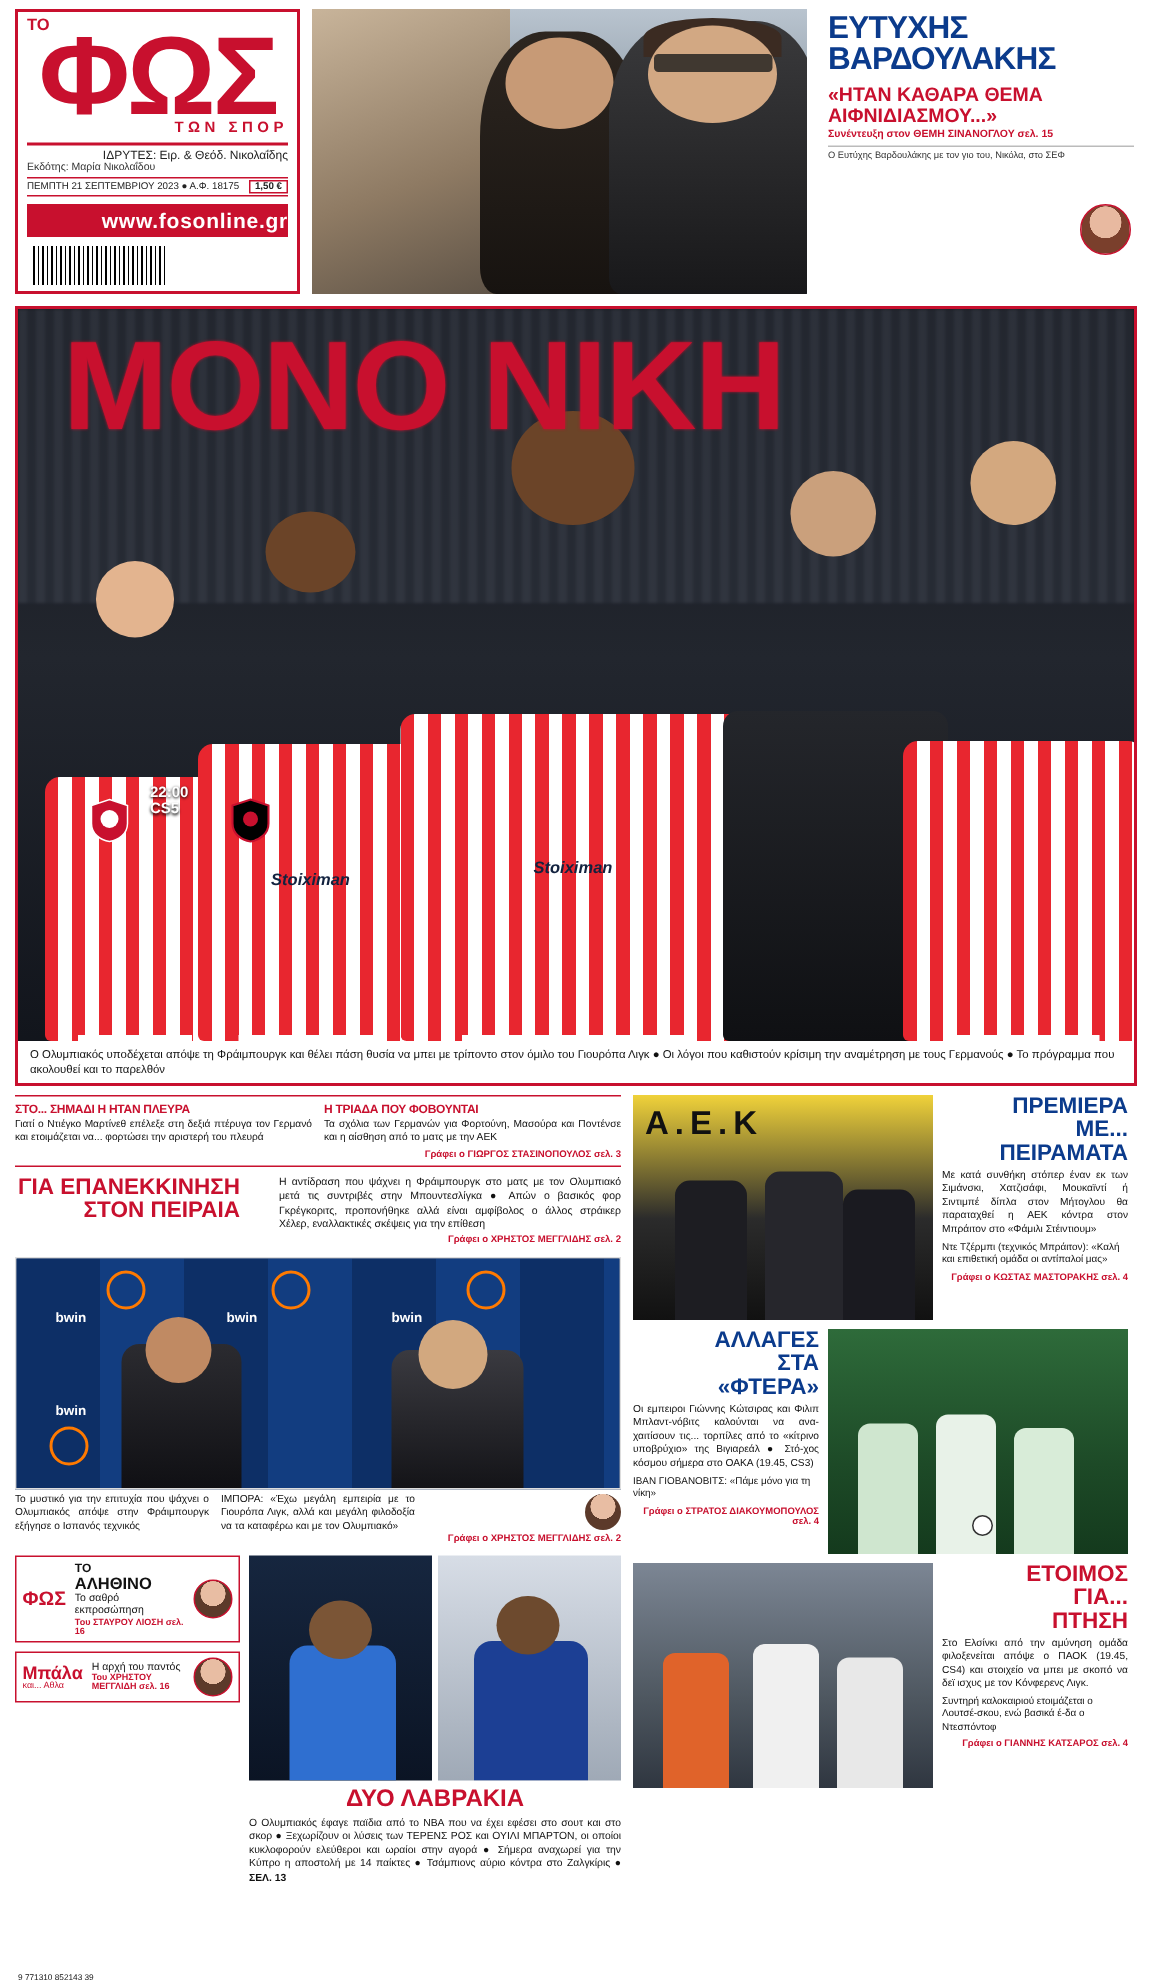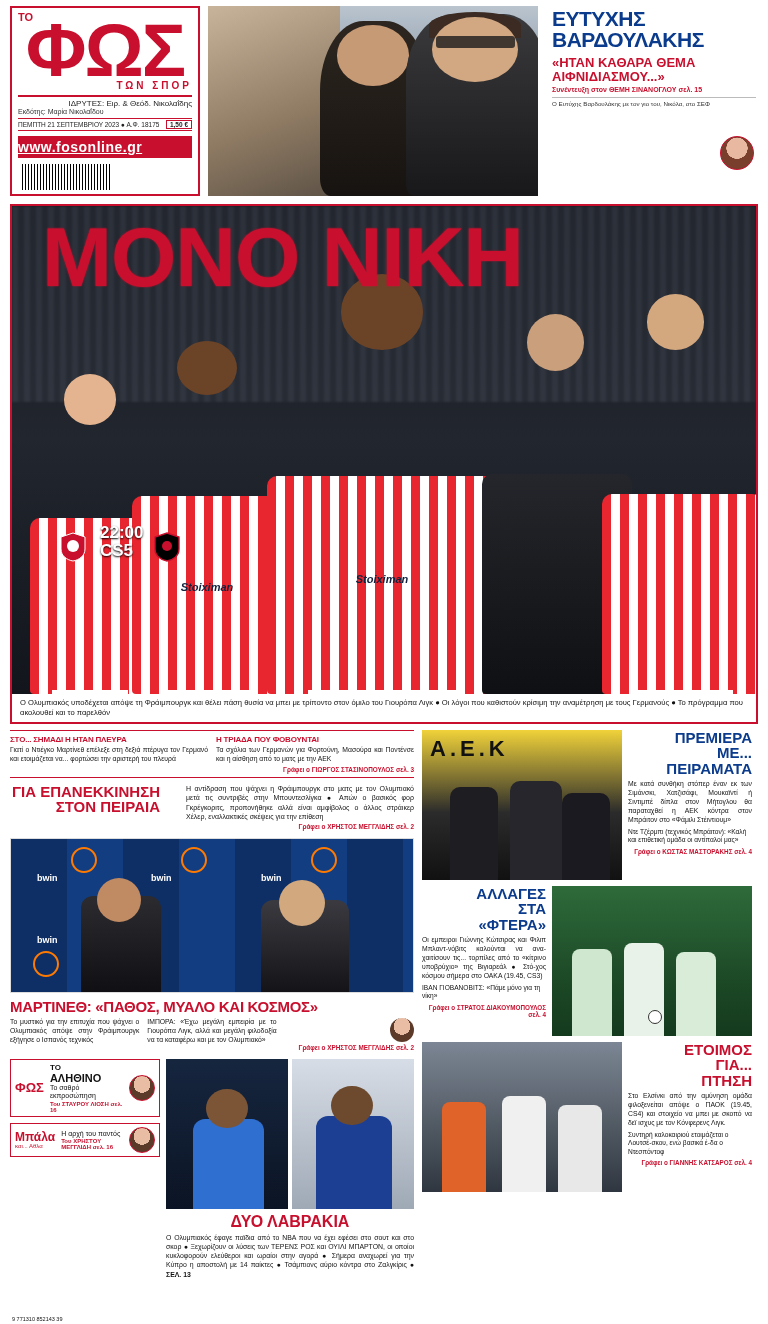--- a/index.html
+++ b/index.html
@@ -18,21 +18,21 @@
   .masthead { display:flex; gap:8px; height:190px; }
   .logo-box { width:190px; border:2px solid #c8102e; position:relative; background:#fff; padding:4px 6px; }
   .logo-to { font-size:11px; font-weight:bold; color:#c8102e; line-height:1; }
   .logo-fos { font-size:74px; font-weight:bold; color:#c8102e; line-height:0.8; letter-spacing:-2px; text-align:center; margin-top:-2px;}
   .logo-sub { font-size:10px; font-weight:bold; color:#c8102e; text-align:right; letter-spacing:3px; }
   .logo-rule { border-top:2px solid #c8102e; margin:4px 0 2px; }
   .logo-founders { font-size:8px; font-weight:normal; color:#222;text-align:right; }
   .logo-pub { font-size:7px; color:#333; }
   .logo-dateline { display:flex; justify-content:space-between; align-items:center; font-size:6.5px; color:#222; border-top:1px solid #c8102e; border-bottom:1px solid #c8102e; margin-top:3px; padding:1px 0;}
   .price-box { border:1px solid #c8102e; padding:0 3px; font-weight:bold; }
-  .logo-site { background:#c8102e; color:#fff; text-align:left; font-size:14px; font-weight:bold; margin-top:5px; padding:3px 0; letter-spacing:0.5px;text-decoration:underline;}
+  .logo-site { background:#c8102e; color:#fff; text-align:right; font-size:14px; font-weight:bold; margin-top:5px; padding:3px 0; letter-spacing:0.5px;}
 
   .top-photo { width:330px; background:#2a2a2a; position:relative; overflow:hidden; }
   .tp-sky { position:absolute; inset:0; background:linear-gradient(180deg,#b9c4cf 0%,#8d9aa6 40%,#6d7a86 100%); }
   .tp-crowd { position:absolute; left:0; top:0; width:40%; height:100%; background:linear-gradient(160deg,#c8b49a,#8e7a63 60%,#5d5246); }
   .tp-man1 { position:absolute; left:34%; top:8%; width:33%; height:92%; background:linear-gradient(180deg,#2d2620 0%,#171310 100%); border-radius:40% 40% 10% 10%; }
   .tp-face1 { position:absolute; left:39%; top:10%; width:22%; height:32%; background:#c79a76; border-radius:50%; }
   .tp-man2 { position:absolute; left:60%; top:4%; width:42%; height:96%; background:linear-gradient(180deg,#3a3a3c 0%,#18181a 100%); border-radius:35% 30% 6% 6%; }
   .tp-face2 { position:absolute; left:68%; top:6%; width:26%; height:34%; background:#d2a883; border-radius:50%; }
   .tp-hair2 { position:absolute; left:67%; top:3%; width:28%; height:14%; background:#3b2b22; border-radius:50% 50% 0 0; }
   .tp-glass { position:absolute; left:69%; top:16%; width:24%; height:6%; background:#1c1c1c; border-radius:3px; opacity:.8;}
@@ -44,21 +44,21 @@
   .tr-credit { font-size:7px; color:#c8102e; font-weight:bold; margin-top:3px; }
   .tr-caption { font-size:6.2px; color:#333; margin-top:4px; border-top:1px solid #bbb; padding-top:2px; }
   .tr-avatar { position:absolute; right:4px; bottom:26px; width:34px; height:34px; border-radius:50%; background:radial-gradient(circle at 50% 35%, #e8b9a0 0 40%, #7a3f2c 41% 100%); border:1px solid #c8102e;}
 
   
   .hero { margin-top:8px; border:2px solid #c8102e; position:relative; height:520px; background:#0d0d12; overflow:hidden; }
   .hero-bg { position:absolute; inset:0; background:linear-gradient(180deg,#14161c 0%,#22262e 45%,#10131a 100%); }
   .crowd-blur { position:absolute; left:0; top:0; width:100%; height:38%; background:repeating-linear-gradient(90deg,#3a3f4a 0 6px,#2b303a 6px 12px); opacity:.65; filter:blur(1px); }
   .hero-title { position:absolute; top:14px; left:30px; font-size:84px; font-weight:bold; color:#c8102e; letter-spacing:-1px; line-height:.9;
       text-shadow: 0 0 2px #c8102e; z-index:6; }
-  .badge-time { position:absolute; left:88px; top:318px; color:#fff; font-weight:bold; font-size:17px; line-height:1.05; z-index:7; text-shadow:0 1px 2px #000;}
+  .badge-time { position:absolute; left:88px; top:318px; color:#fff; font-weight:bold; font-size:10px; line-height:1.05; z-index:7; text-shadow:0 1px 2px #000;}
   .crest { position:absolute; left:48px; top:326px; width:26px; height:30px; z-index:7; }
   .crest.fre { left:142px; }
   .hero-cap { position:absolute; left:0; right:0; bottom:0; background:#fff; padding:4px 8px; font-size:7.6px; line-height:1.3; color:#111; z-index:8; }
 
   
   .pl { position:absolute; bottom:28px; }
   .p1 { left:18px; width:120px; height:320px; }
   .p2 { left:120px; width:150px; height:360px; }
   .p3 { left:255px; width:230px; height:420px; }
   .p4 { left:470px; width:150px; height:380px; }
@@ -247,21 +247,20 @@
         <div class="europa" style="left:60px;top:8px;"></div>
         <div class="europa" style="left:170px;top:8px;"></div>
         <div class="europa" style="left:300px;top:8px;"></div>
         <div class="europa" style="left:22px;top:112px;"></div>
         <div class="pp" style="left:70px;width:80px;height:96px;background:linear-gradient(180deg,#2b2b30,#101014);"></div>
         <div class="pp" style="left:86px;bottom:70px;width:44px;height:44px;border-radius:50%;background:#c08a63;"></div>
         <div class="pp" style="left:250px;width:88px;height:92px;background:linear-gradient(180deg,#3a3a40,#141418);"></div>
         <div class="pp" style="left:268px;bottom:66px;width:46px;height:46px;border-radius:50%;background:#d2a87f;"></div>
       </div>
 
-      <div class="mart-head">ΜΑΡΤΙΝΕΘ: «ΠΑΘΟΣ, ΜΥΑΛΟ ΚΑΙ ΚΟΣΜΟΣ»</div>
       <div class="mart-cols">
         <div>Το μυστικό για την επιτυχία που ψάχνει ο Ολυμπιακός απόψε στην Φράιμπουργκ εξήγησε ο Ισπανός τεχνικός</div>
         <div>ΙΜΠΟΡΑ: «Έχω μεγάλη εμπειρία με το Γιουρόπα Λιγκ, αλλά και μεγάλη φιλοδοξία να τα καταφέρω και με τον Ολυμπιακό»</div>
         <div>
           <div class="av" style="width:24px;height:24px;border-radius:50%;background:radial-gradient(circle at 50% 35%,#e8bda3 0 42%,#5c3a2a 43% 100%);margin:0 0 2px auto;"></div>
           <div class="byl">Γράφει ο ΧΡΗΣΤΟΣ ΜΕΓΓΛΙΔΗΣ σελ. 2</div>
         </div>
       </div>
 
       <div style="display:flex; gap:6px;">

